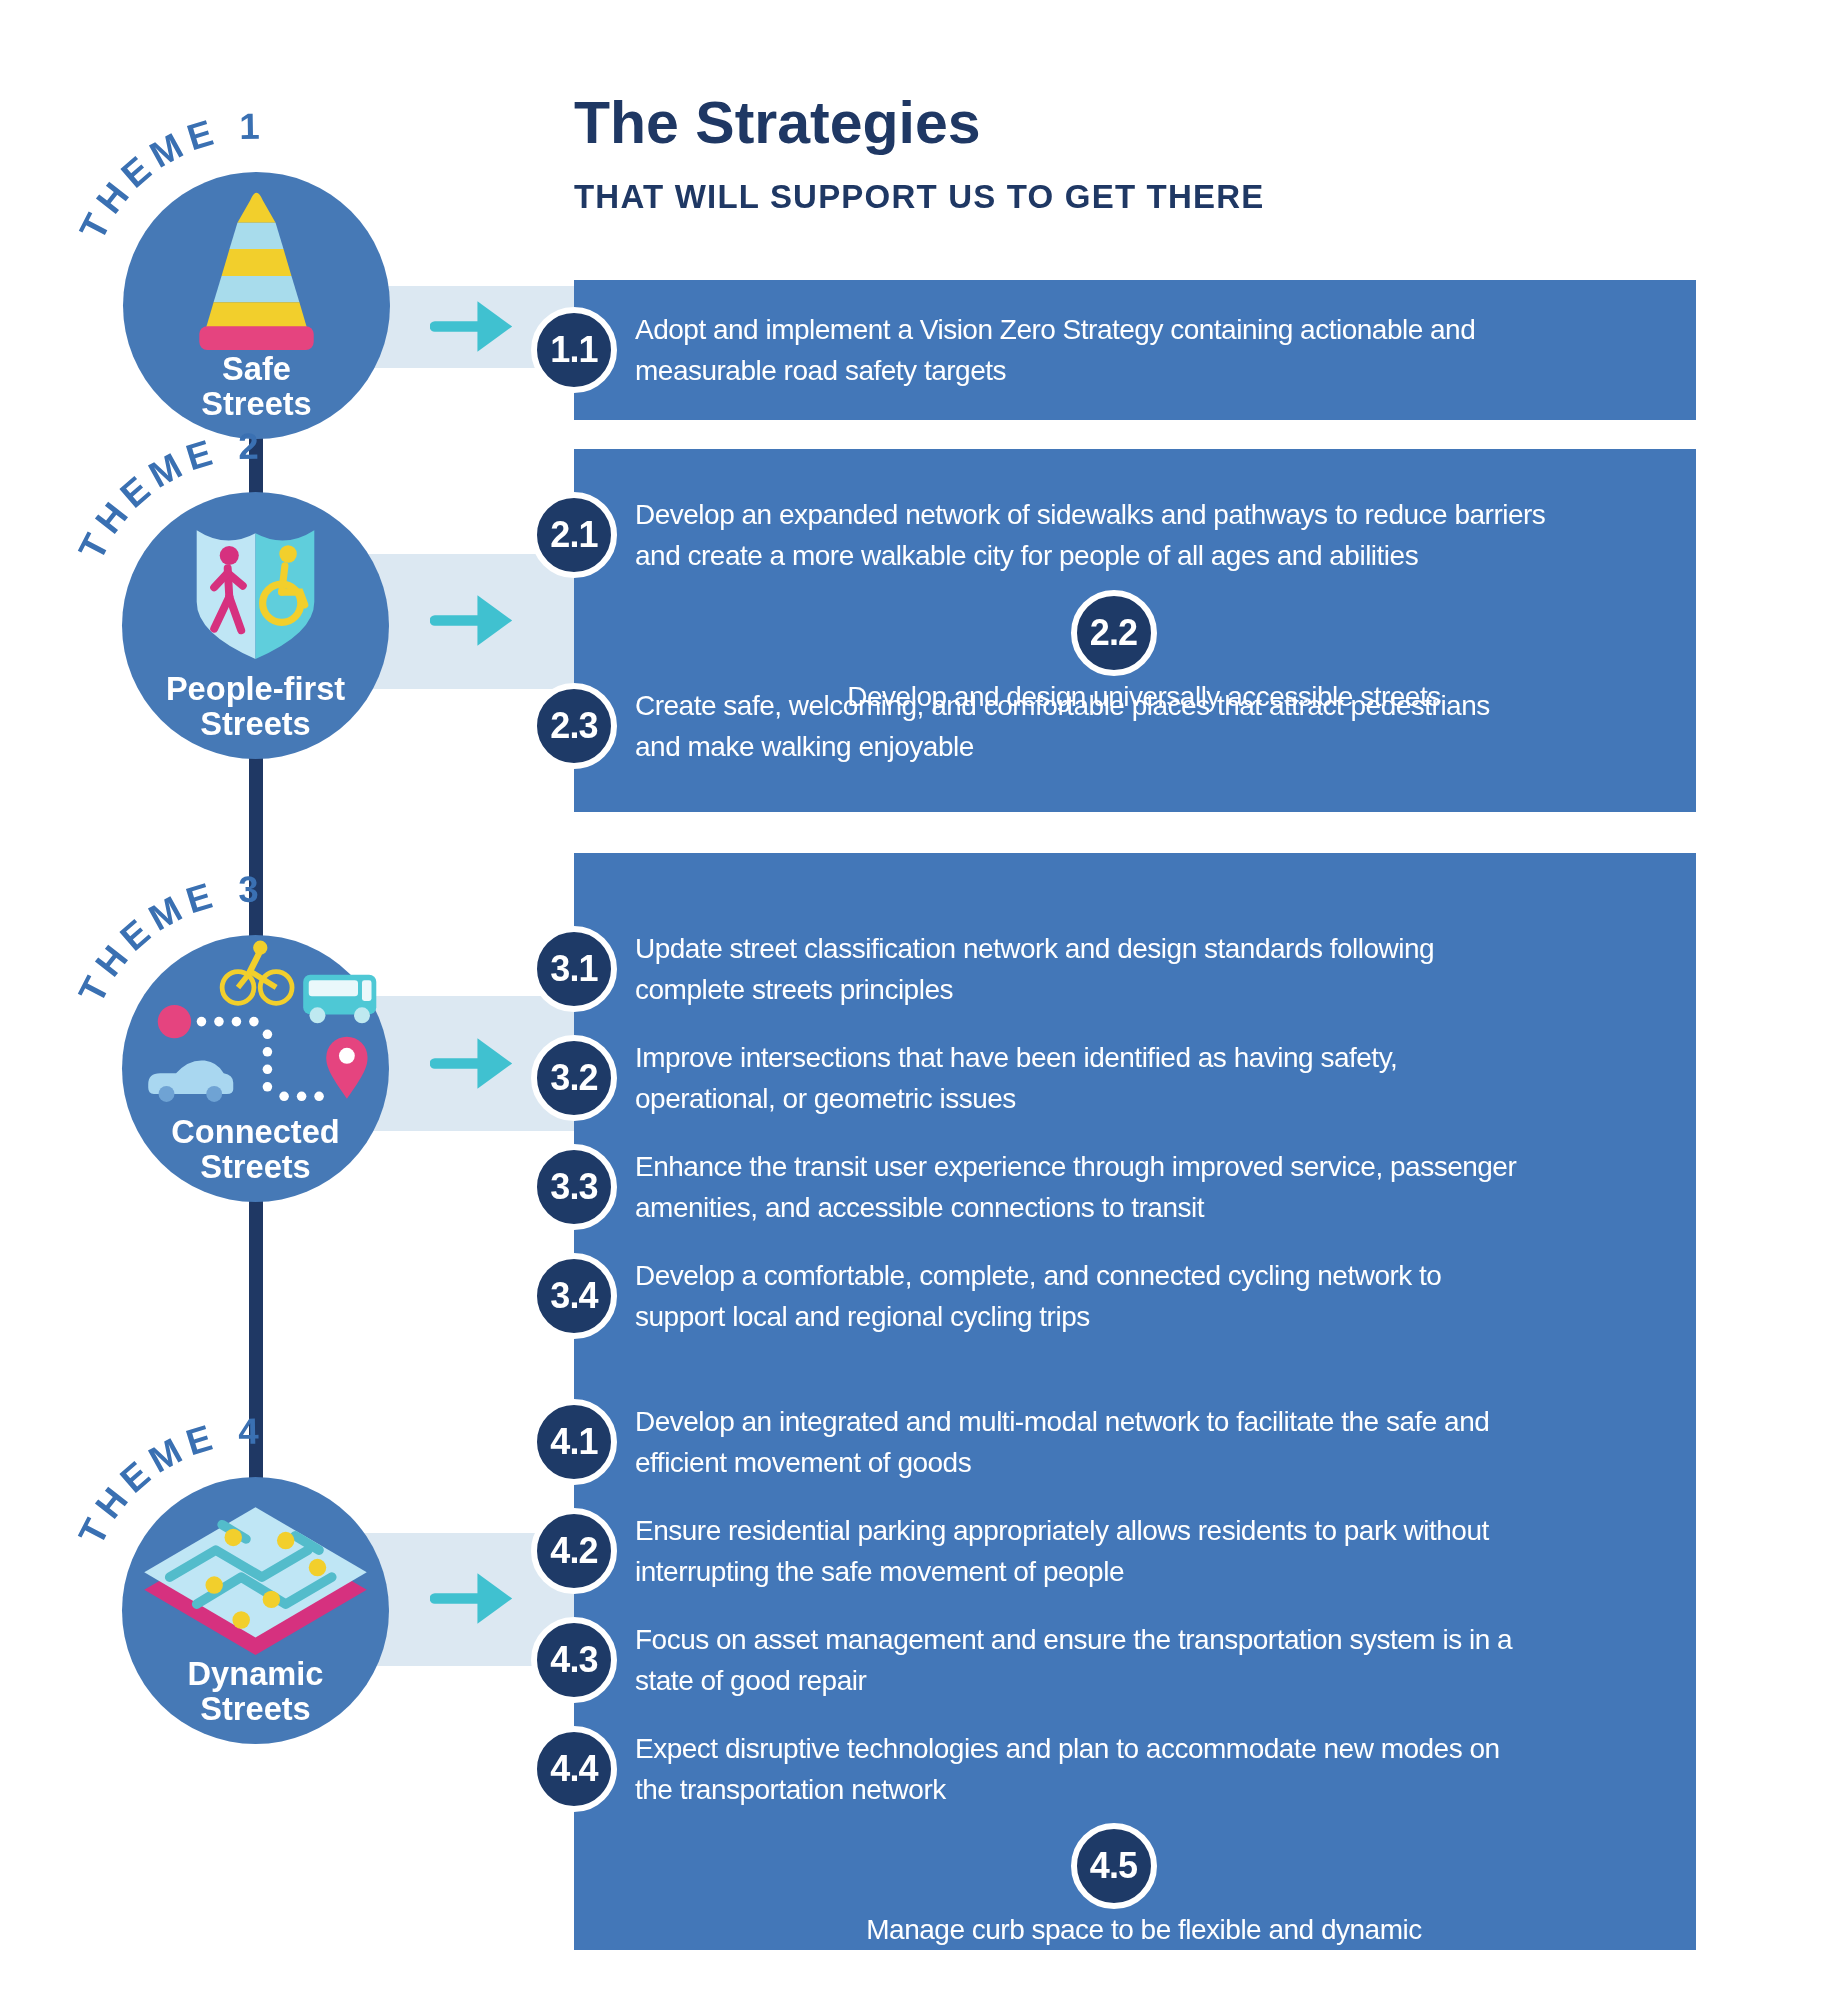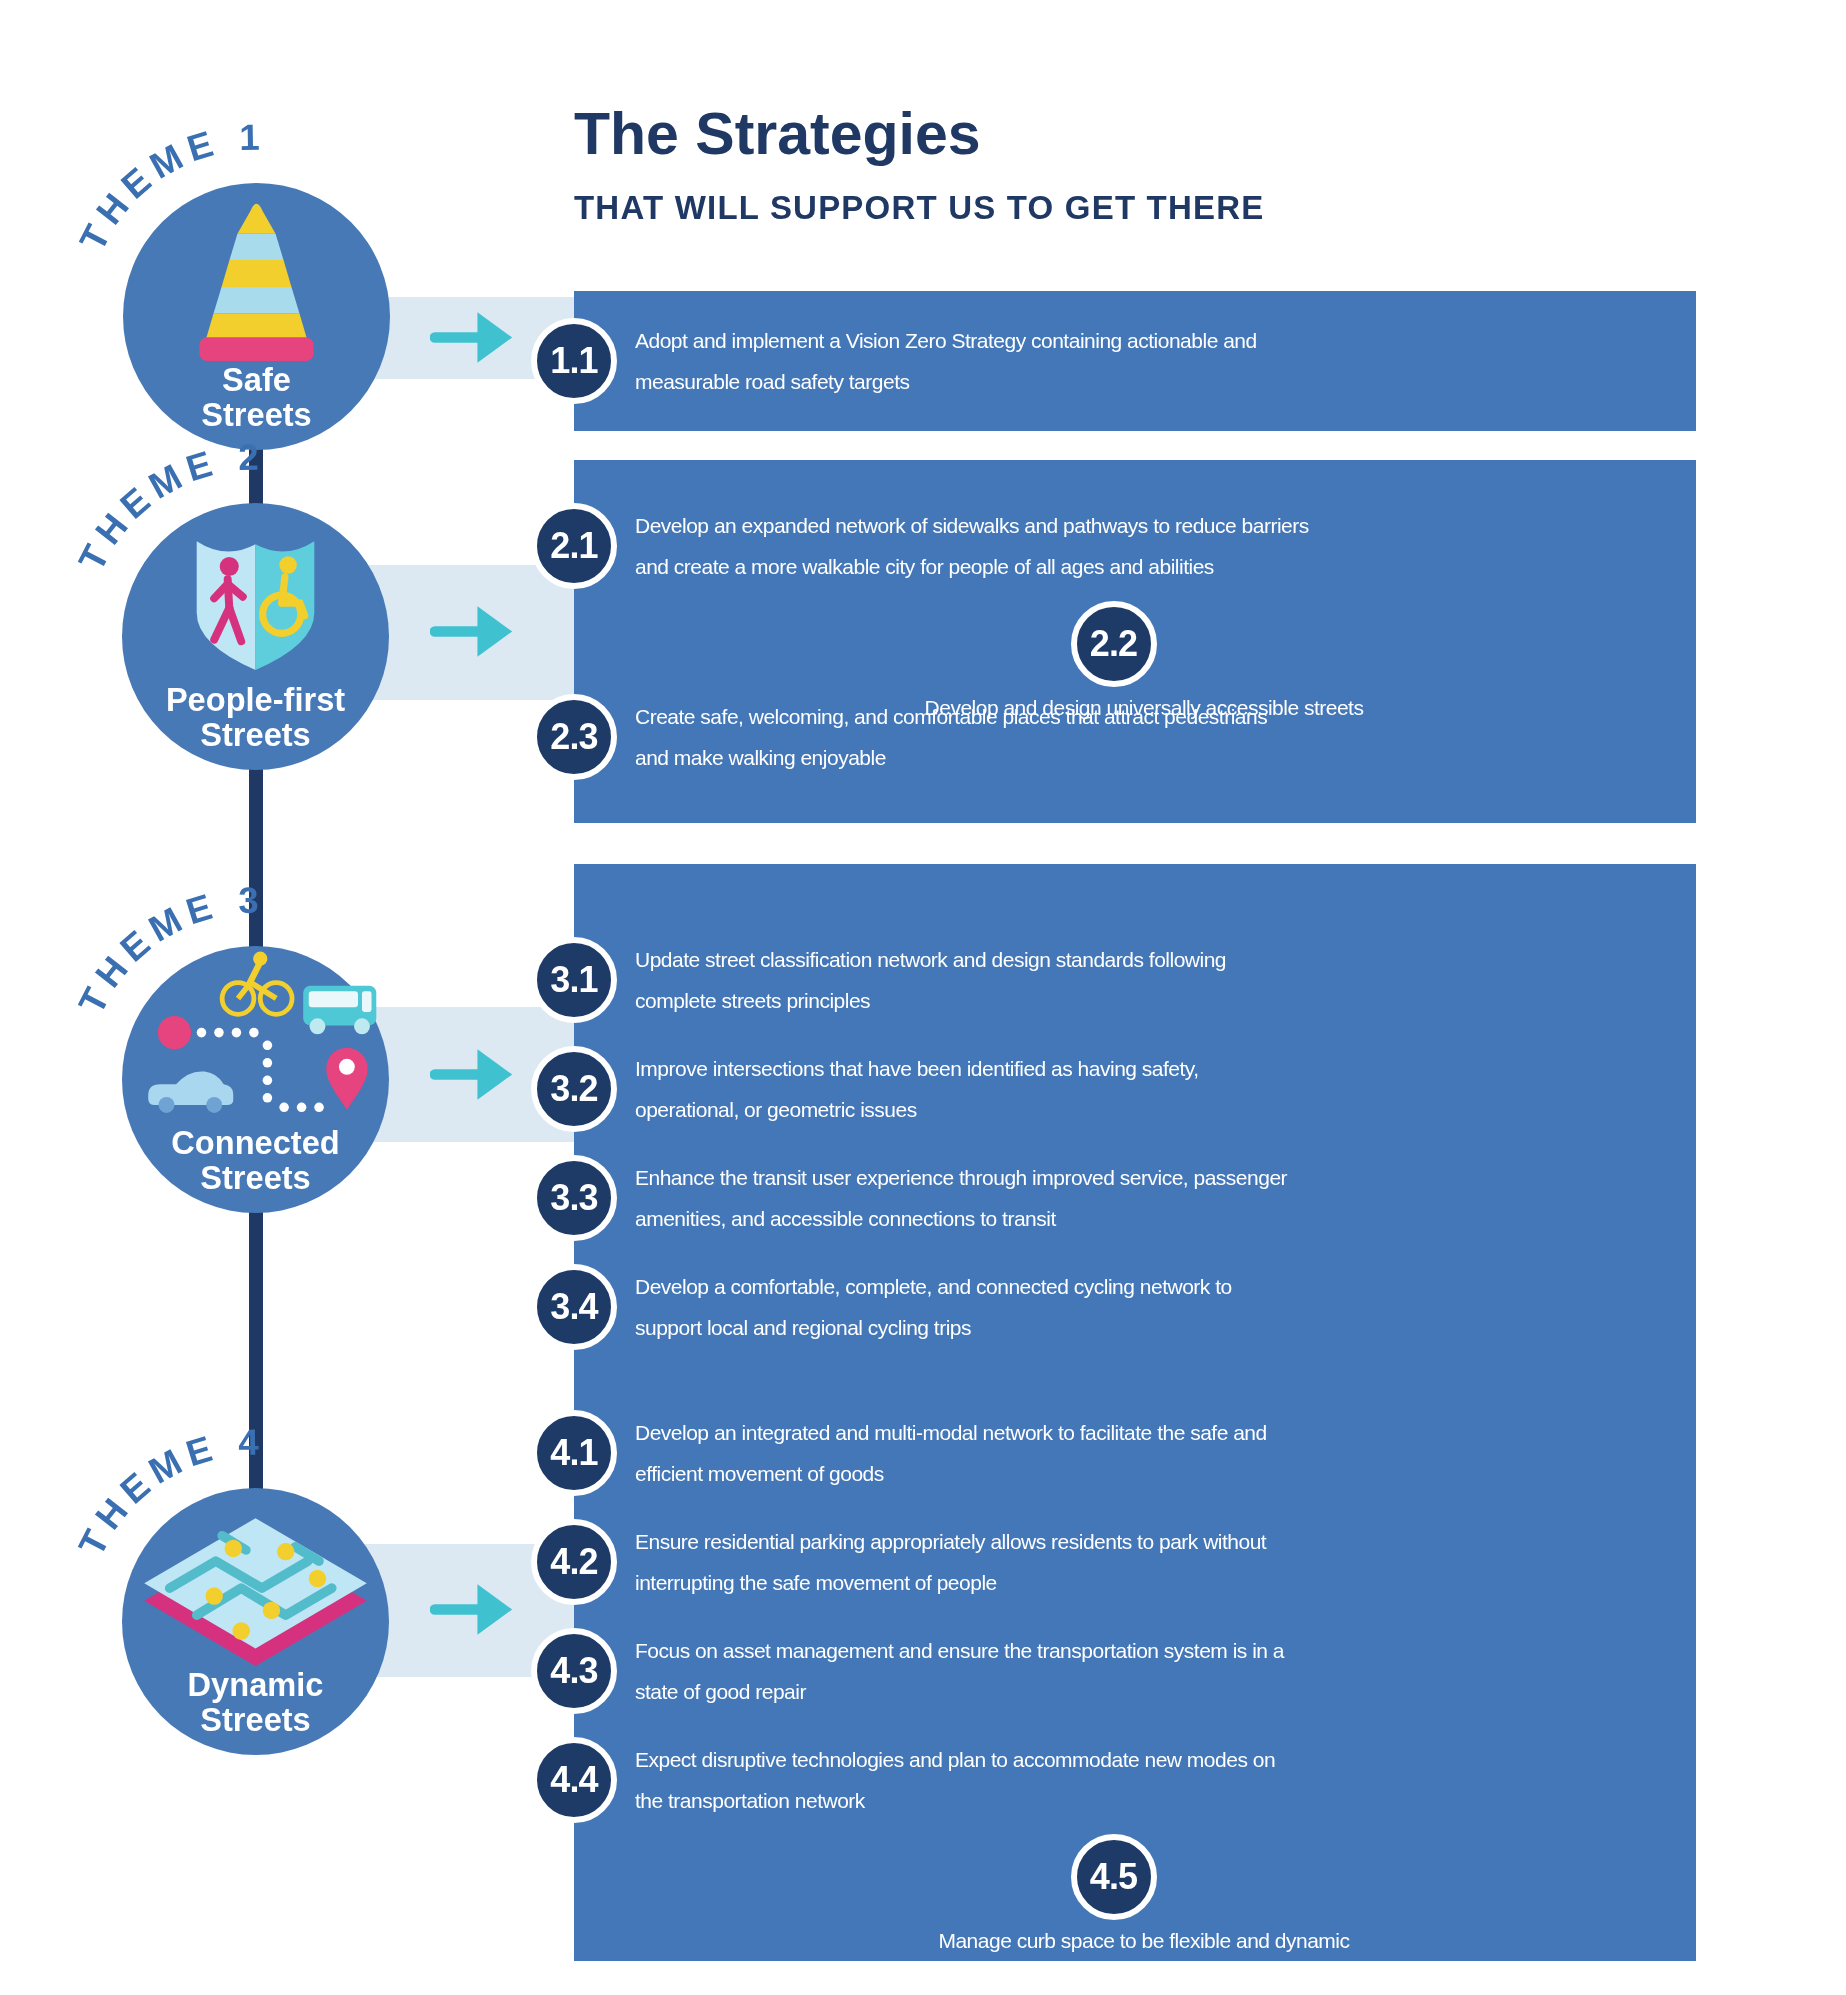--- a/index.html
+++ b/index.html
@@ -1,17 +1,17 @@
 <!DOCTYPE html>
 <html style="font-size:12.7px"><head>
 <meta charset="utf-8">
 <style>
   html,body { margin:0; padding:0; background:#ffffff; }
   body { width:1846px; height:1996px; position:relative; font-family:"Liberation Sans", sans-serif; }
-  .canvas { position:absolute; inset:0; overflow:hidden;margin-top:11px; }
+  .canvas { position:absolute; inset:0; overflow:hidden; }
 
   .page-title { position:absolute; left:574px; top:89px; font-size:59px; font-weight:700;
                 color:#1F3864; letter-spacing:0px; }
   .page-subtitle { position:absolute; left:574px; top:178px; font-size:33px; font-weight:700;
                    color:#1F3864; letter-spacing:1.2px; }
 
   .vline { position:absolute; left:249px; top:306px; width:14.3px; height:1187px;
            background:#1F3864; z-index:0; }
 
   .band { position:absolute; left:341px; width:238px; background:#DCE8F2; z-index:1; }
@@ -38,21 +38,21 @@
   #box2 { top:449px; height:363px; }
   #box3 { top:853px; height:559px; }
   #box4 { top:1342px; height:608px; }
 
   .srow { display:flex; align-items:center; height:109px; }
   .srow.single { height:82px;flex-direction:column; }
   .badge { width:86px; height:86px; border-radius:50%; background:#1E3A67;
            border:6.4px solid #ffffff; box-sizing:border-box; margin-left:-43px; flex:0 0 auto;
            display:flex; align-items:center; justify-content:center; color:#fff;
            font-weight:700; font-size:36px; letter-spacing:-0.8px; z-index:4; }
-  .stext { margin-left:18px; color:#ffffff; font-size:21px; letter-spacing:-0.5px;
+  .stext { margin-left:18px; color:#ffffff; font-size:28px; letter-spacing:-0.5px;
            line-height:41px; white-space:pre; }
 </style>
 </head>
 <body>
 
 <div class="canvas">
 
   <div class="page-title">The Strategies</div>
   <div class="page-subtitle">THAT WILL SUPPORT US TO GET THERE</div>
 

